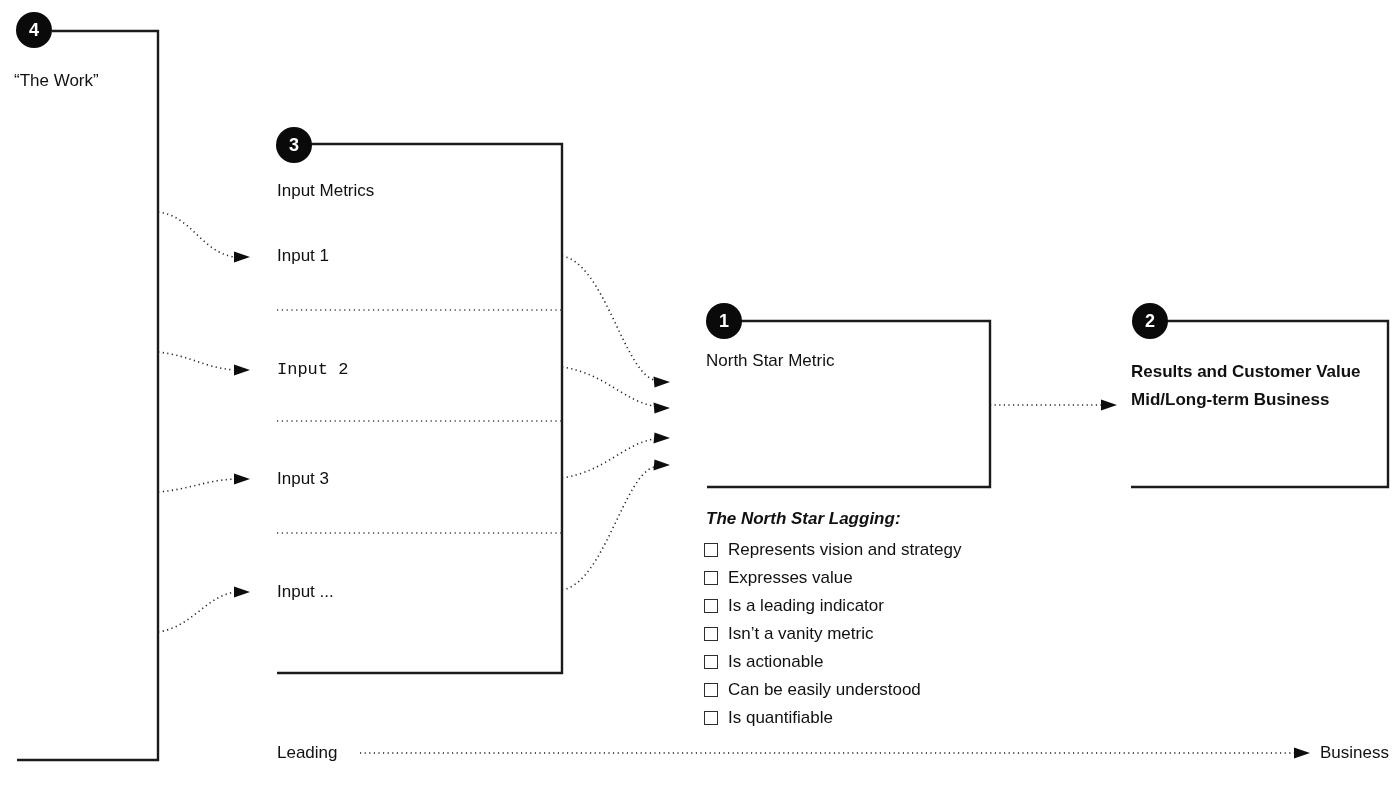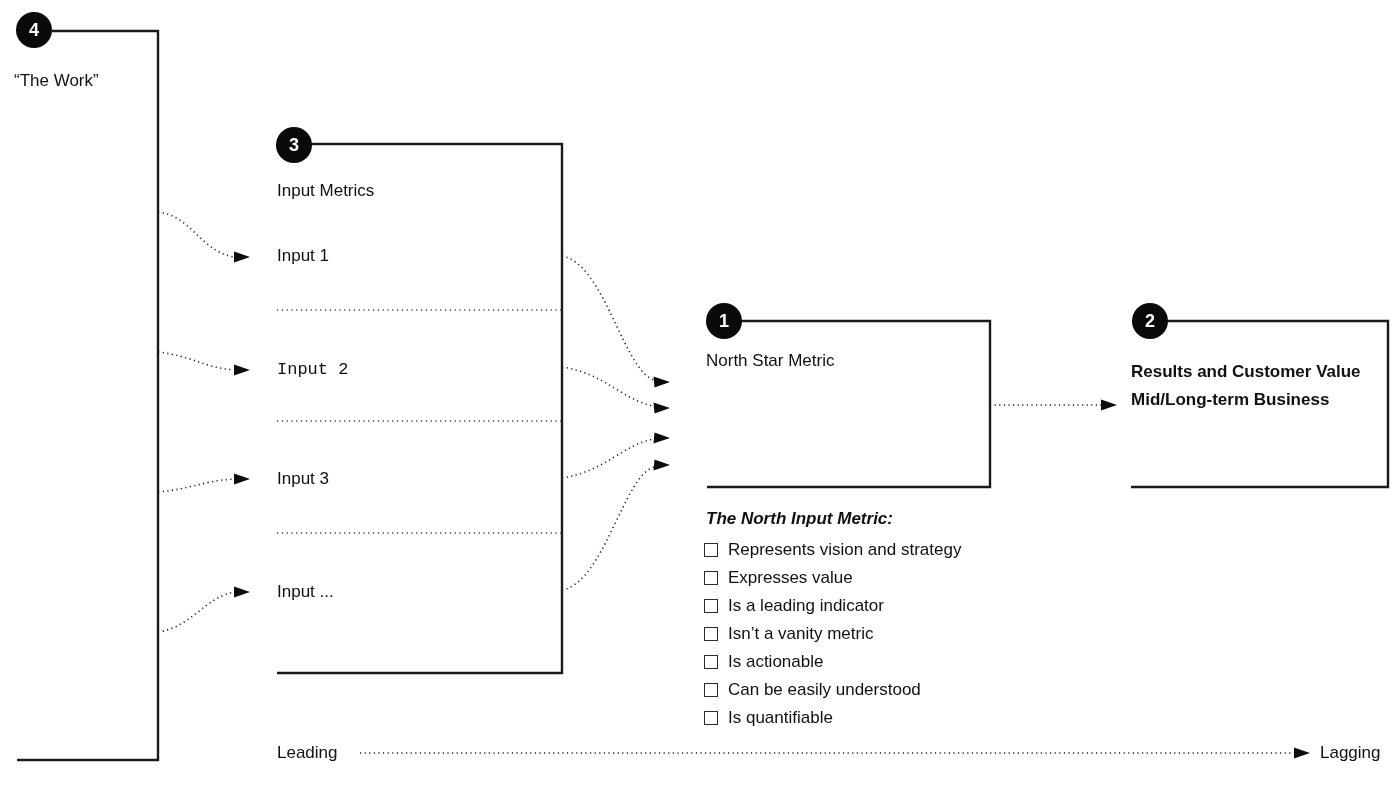--- a/index.html
+++ b/index.html
@@ -109,21 +109,21 @@
   <div class="label" style="left:277px; top:468px;">Input 3</div>
   <div class="label" style="left:277px; top:581px;">Input ...</div>
 
   <div class="label bold" style="left:706px; top:350px;">North Star Metric</div>
 
   <div class="biz-title" style="left:1131px; top:358px;">
     <div>Results and Customer Value</div>
     <div>Mid/Long-term Business</div>
   </div>
 
-  <div class="label bold-italic" style="left:706px; top:508px;">The North Input Metric:</div>
+  <div class="label bold-italic" style="left:706px; top:508px;">The North Star Lagging:</div>
   <div class="checklist">
     <div class="check-row">
       <span class="checkbox"></span>
       <span>Represents vision and strategy</span>
     </div>
     <div class="check-row">
       <span class="checkbox"></span>
       <span>Expresses value</span>
     </div>
     <div class="check-row">
@@ -142,15 +142,15 @@
       <span class="checkbox"></span>
       <span>Can be easily understood</span>
     </div>
     <div class="check-row">
       <span class="checkbox"></span>
       <span>Is quantifiable</span>
     </div>
   </div>
 
   <div class="label bold" style="left:277px; top:742px;">Leading</div>
-  <div class="label bold" style="left:1320px; top:742px;">Lagging</div>
+  <div class="label bold" style="left:1320px; top:742px;">Business</div>
 
 </div>
 
 </body></html>

